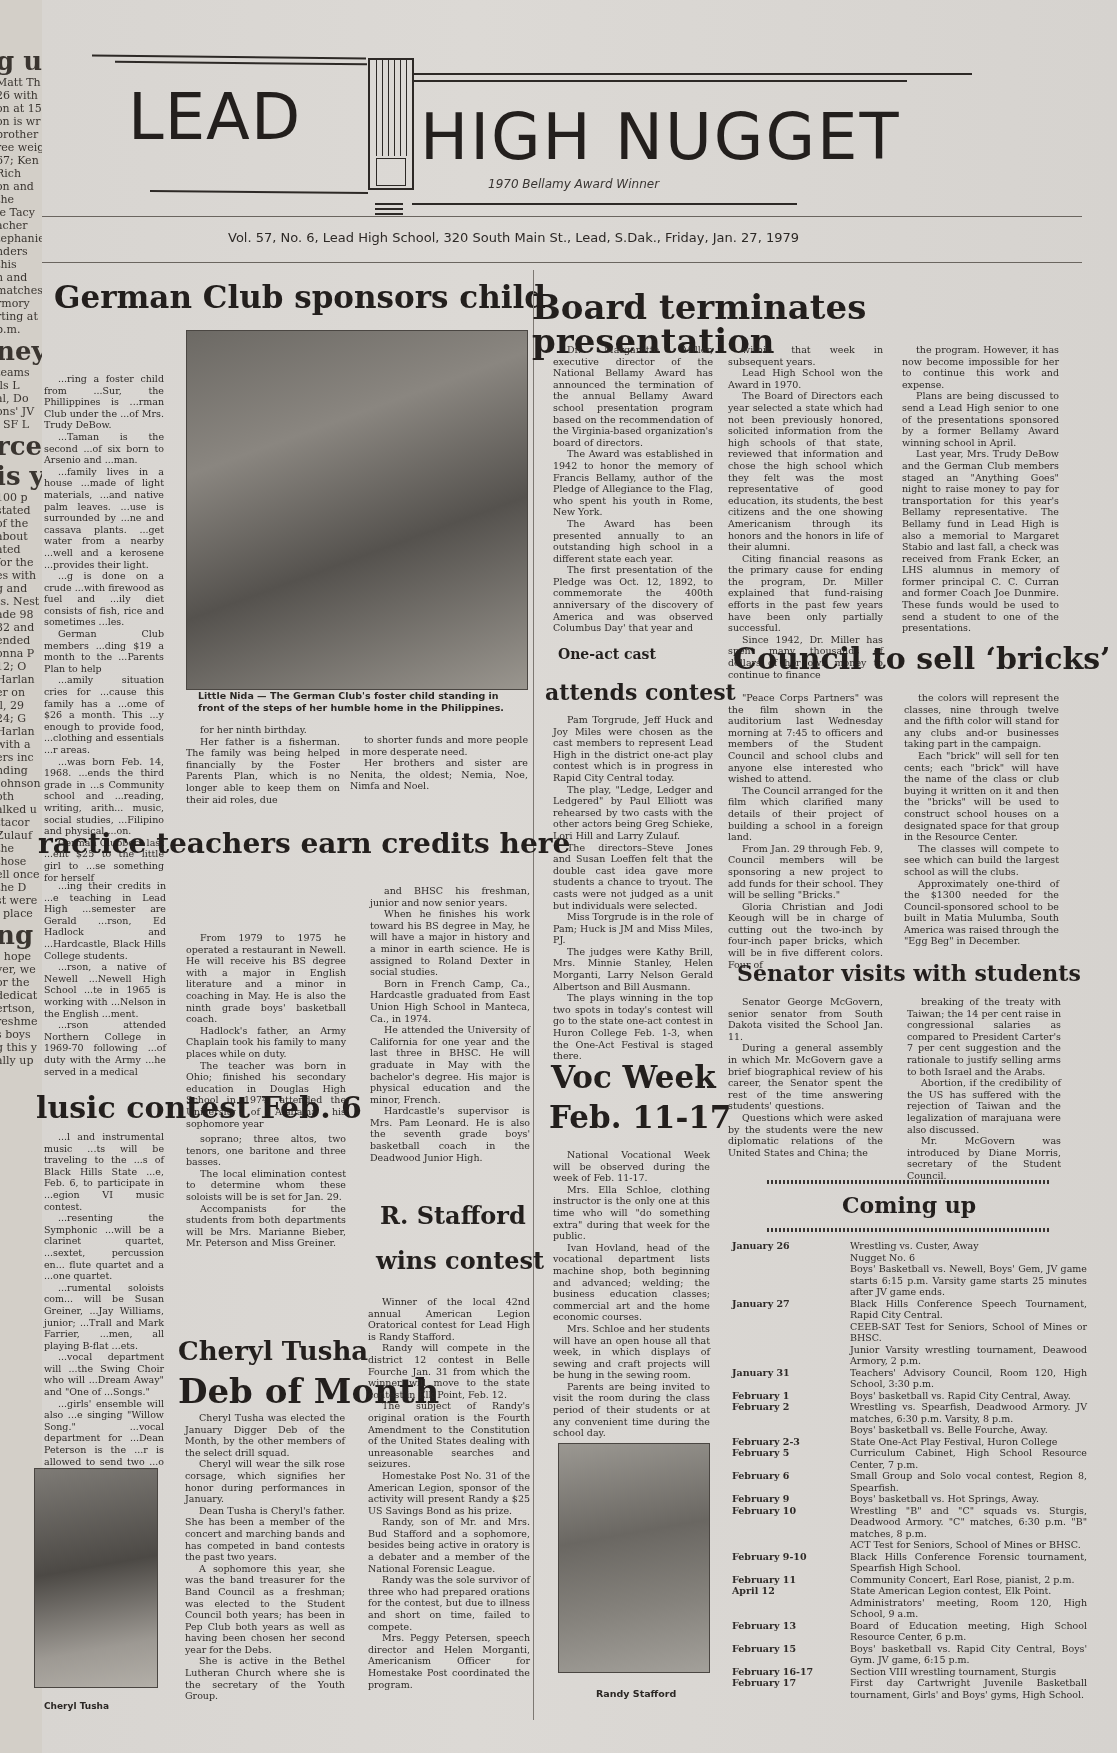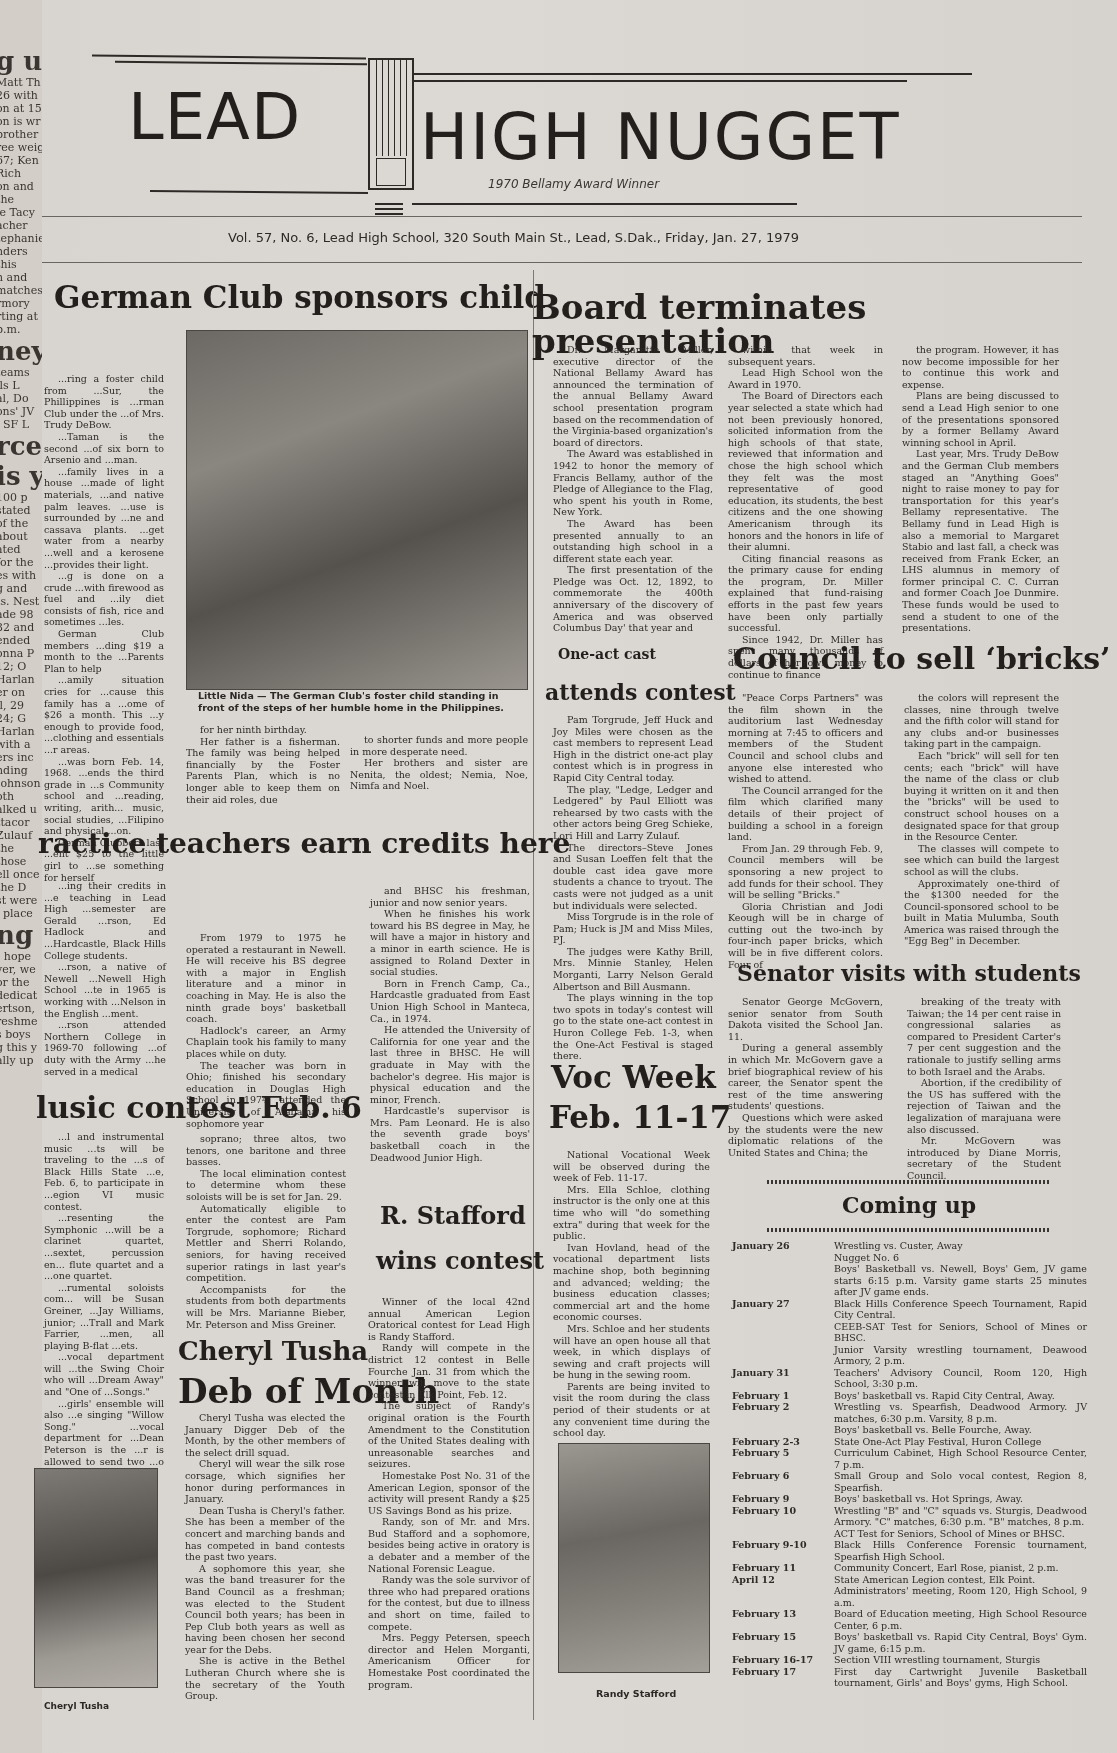--- a/index.html
+++ b/index.html
@@ -30,21 +30,21 @@
   .tower .door { position:absolute; left:6px; bottom:2px; width:28px; height:26px; border:1.5px solid #2d2926; }
   .steps { position:absolute; left:375px; width:28px; height:1.5px; background:#2d2926; }
   .dateline { position:absolute; left:228px; top:230px; font-family:"DejaVu Sans", sans-serif; font-size:13px; color:#2d2926; }
   h2 { margin:0; font-family:"DejaVu Serif", serif; font-weight:bold; color:#231f1d; line-height:1; }
   .col { position:absolute; font-size:9.5px; line-height:11.6px; text-align:justify; color:#2e2a27; }
   .col p { margin:0; text-indent:14px; }
   .photo { position:absolute; background:linear-gradient(160deg,#6c6964 0%,#8a8680 30%,#55524e 60%,#9a968f 100%); border:1px solid #4a4642; }
   .caption { position:absolute; font-family:"DejaVu Sans", sans-serif; font-size:9.5px; line-height:12px; color:#2b2724; }
   .wavy { position:absolute; height:4px; background:repeating-linear-gradient(90deg,#3a3633 0 2px,transparent 2px 4px); }
   .events { position:absolute; left:732px; top:1240px; width:355px; font-size:9.5px; line-height:11.5px; color:#2e2a27; }
-  .ev { display:flex; }
+  .ev { display:flex;gap:16px; }
   .ev .d { width:102px; font-weight:bold; flex:none; }
   .ev .t { flex:1; text-align:justify; }
   .rule { position:absolute; background:#7d7872; }
 </style>
 </head>
 <body>
 
 <div class="prevpage">
   <div id="prev-frags" style="padding-top:46px;">
       <div class="frag big">g u</div>
@@ -347,21 +347,21 @@
   </div>
 
 <h2 class="abs" style="left:38px;top:830px;font-size:28px;">ractice teachers earn credits here</h2>
 <div class="col" style="left:44px;top:880px;width:122px;">
     <p>...ing their credits in ...e teaching in Lead High ...semester are Gerald ...rson, Ed Hadlock and ...Hardcastle, Black Hills College students.</p>
     <p>...rson, a native of Newell ...Newell High School ...te in 1965 is working with ...Nelson in the English ...ment.</p>
     <p>...rson attended Northern College in 1969-70 following ...of duty with the Army ...he served in a medical</p>
   </div>
 <div class="col" style="left:186px;top:932px;width:160px;">
     <p>From 1979 to 1975 he operated a restaurant in Newell. He will receive his BS degree with a major in English literature and a minor in coaching in May. He is also the ninth grade boys' basketball coach.</p>
-    <p>Hadlock's career, an Army Chaplain took his family to many places while on duty.</p>
+    <p>Hadlock's father, an Army Chaplain took his family to many places while on duty.</p>
     <p>The teacher was born in Ohio; finished his secondary education in Douglas High School in 1974; attended the University of Alabama his sophomore year</p>
   </div>
 <div class="col" style="left:370px;top:885px;width:160px;">
     <p>and BHSC his freshman, junior and now senior years.</p>
     <p>When he finishes his work toward his BS degree in May, he will have a major in history and a minor in earth science. He is assigned to Roland Dexter in social studies.</p>
     <p>Born in French Camp, Ca., Hardcastle graduated from East Union High School in Manteca, Ca., in 1974.</p>
     <p>He attended the University of California for one year and the last three in BHSC. He will graduate in May with the bachelor's degree. His major is physical education and the minor, French.</p>
     <p>Hardcastle's supervisor is Mrs. Pam Leonard. He is also the seventh grade boys' basketball coach in the Deadwood Junior High.</p>
   </div>
 
@@ -369,21 +369,20 @@
 <div class="col" style="left:44px;top:1131px;width:120px;">
     <p>...l and instrumental music ...ts will be traveling to the ...s of Black Hills State ...e, Feb. 6, to participate in ...egion VI music contest.</p>
     <p>...resenting the Symphonic ...will be a clarinet quartet, ...sextet, percussion en... flute quartet and a ...one quartet.</p>
     <p>...rumental soloists com... will be Susan Greiner, ...Jay Williams, junior; ...Trall and Mark Farrier, ...men, all playing B-flat ...ets.</p>
     <p>...vocal department will ...the Swing Choir who will ...Dream Away" and "One of ...Songs."</p>
     <p>...girls' ensemble will also ...e singing "Willow Song." ...vocal department for ...Dean Peterson is the ...r is allowed to send two ...o soloists, one mezzo-</p>
   </div>
 <div class="col" style="left:186px;top:1133px;width:160px;">
     <p>soprano; three altos, two tenors, one baritone and three basses.</p>
     <p>The local elimination contest to determine whom these soloists will be is set for Jan. 29.</p>
-    <p>Automatically eligible to enter the contest are Pam Torgrude, sophomore; Richard Mettler and Sherri Rolando, seniors, for having received superior ratings in last year's competition.</p>
     <p>Accompanists for the students from both departments will be Mrs. Marianne Bieber, Mr. Peterson and Miss Greiner.</p>
   </div>
 <div class="photo" style="left:34px;top:1468px;width:122px;height:218px;background:linear-gradient(170deg,#7e7b76 0%,#4c4945 45%,#9d9993 80%,#b3afa8 100%);"></div>
 <div class="caption" style="left:44px;top:1700px;font-weight:bold;font-size:9px;">Cheryl Tusha</div>
 
 <h2 class="abs" style="left:178px;top:1338px;font-size:26px;">Cheryl Tusha</h2>
 <h2 class="abs" style="left:178px;top:1374px;font-size:34px;">Deb of Month</h2>
 <div class="col" style="left:185px;top:1412px;width:160px;">
     <p>Cheryl Tusha was elected the January Digger Deb of the Month, by the other members of the select drill squad.</p>
     <p>Cheryl will wear the silk rose corsage, which signifies her honor during performances in January.</p>

